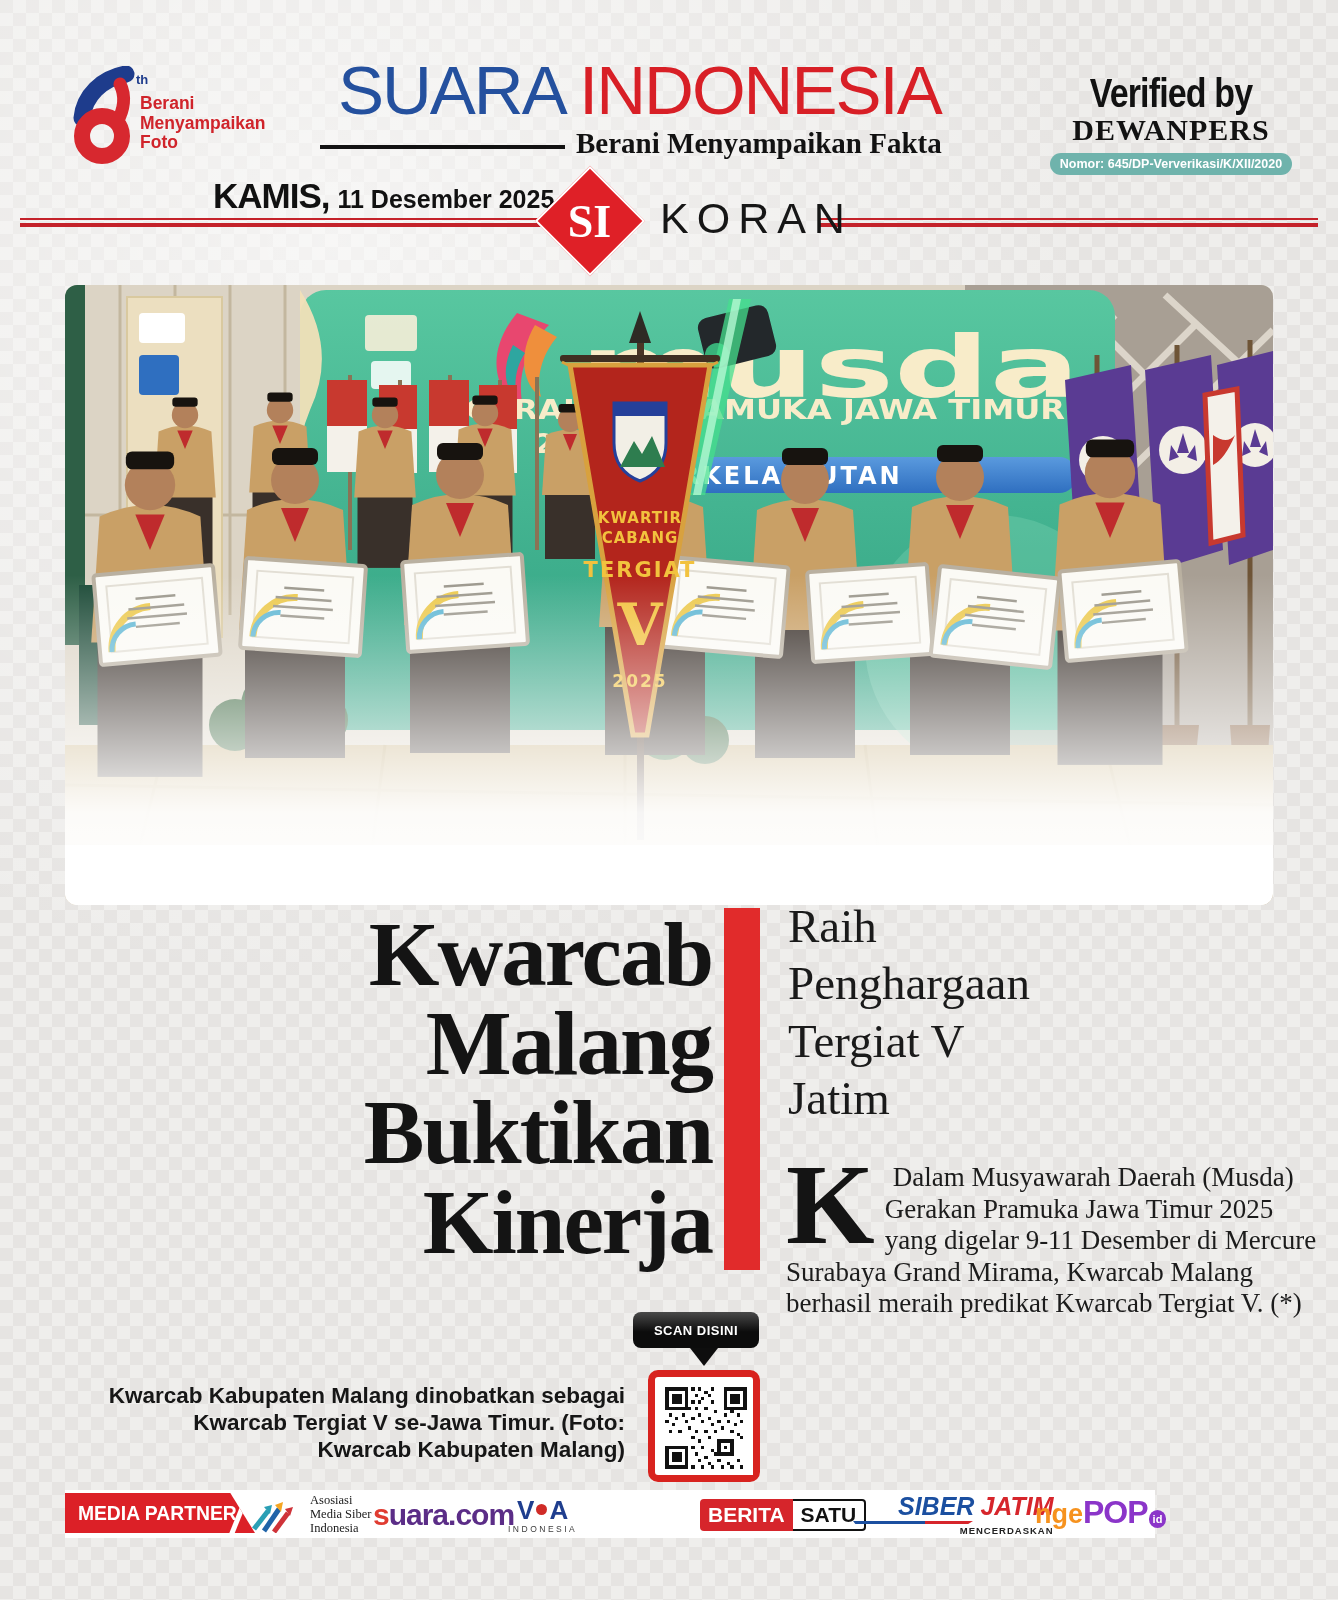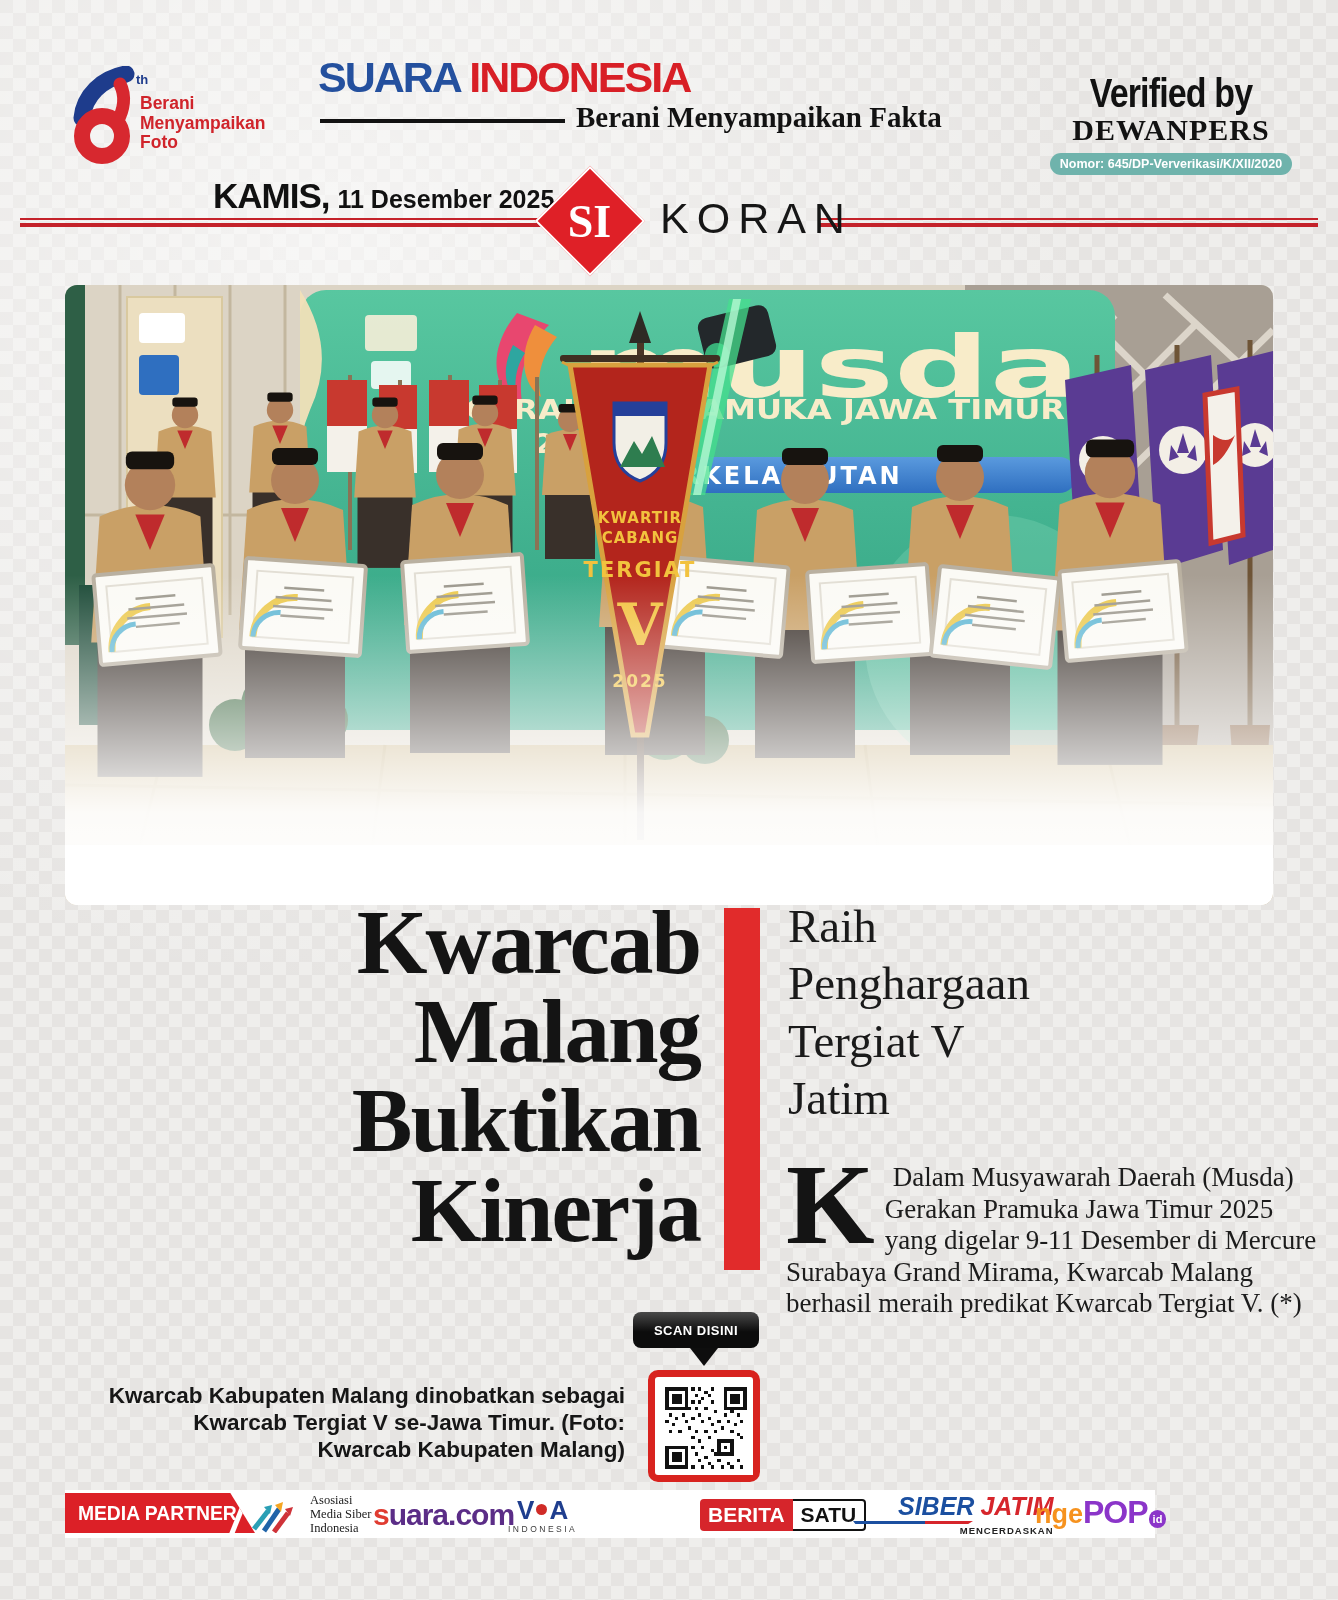--- a/index.html
+++ b/index.html
@@ -16,21 +16,21 @@
   .preline{white-space:pre-line;}
 
   
   #anniv{left:60px;top:58px;width:230px;height:110px;}
   #anniv .six-svg{position:absolute;left:10px;top:8px;}
   #anniv .th{position:absolute;left:76px;top:14px;color:#1e3c8c;font-weight:bold;font-size:13px;}
   #anniv .red-lines{position:absolute;left:80px;top:36px;color:#d0242b;font-weight:bold;font-size:17.5px;line-height:1.12;}
 
   
   #masthead{left:318px;top:56px;width:700px;}
-  #masthead .title{font-size:43px;font-weight:bold;letter-spacing:-2px;line-height:1;}
+  #masthead .title{font-size:69px;font-weight:normal;letter-spacing:-2px;line-height:1;margin-left:20px;}
   #masthead .w1{color:#24509e;}
   #masthead .w2{color:#d81f26;}
   #masthead .tagrow{position:relative;height:40px;margin-top:2px;}
   #masthead .tagline-rule{position:absolute;left:2px;top:18px;width:245px;height:4px;background:#121212;}
   #masthead .tagline{position:absolute;left:258px;top:0;font-family:"Liberation Serif",serif;font-weight:bold;font-size:29px;color:#121212;}
 
   
   #verified{left:1036px;top:73px;width:270px;text-align:center;}
   #verified .v1{font-size:40px;font-weight:900;letter-spacing:-1px;transform:scaleX(.85);transform-origin:center;color:#121212;line-height:1;}
   #verified .v2{font-family:"Liberation Serif",serif;font-size:30px;letter-spacing:1px;font-weight:600;color:#121212;margin-top:2px;line-height:1;}
@@ -330,21 +330,21 @@
         <text x="575" y="292" text-anchor="middle" font-size="21" font-weight="bold" letter-spacing="2" fill="#f2c23e">TERGIAT</text>
         <text x="575" y="360" text-anchor="middle" class="serif-svg" font-size="58" font-weight="bold" fill="#f2c23e">V</text>
         <text x="575" y="402" text-anchor="middle" font-size="17" font-weight="bold" letter-spacing="2" fill="#f2c23e">2025</text>
       </g>
 
       <rect x="0" y="290" width="1208" height="330" fill="url(#fd)"></rect>
       <rect x="0" y="560" width="1208" height="60" fill="#ffffff"></rect>
     </svg>
   </div>
 
-  <h1 class="abs preline" id="headline" style="margin:0">Kwarcab
+  <h1 class="abs preline" id="headline" style="margin:12px">Kwarcab
 Malang
 Buktikan
 Kinerja</h1>
   <div class="abs" id="redbar"></div>
 
   <div class="abs preline" id="subhead">Raih
 Penghargaan
 Tergiat V
 Jatim</div>
   <div class="abs" id="body-copy">

